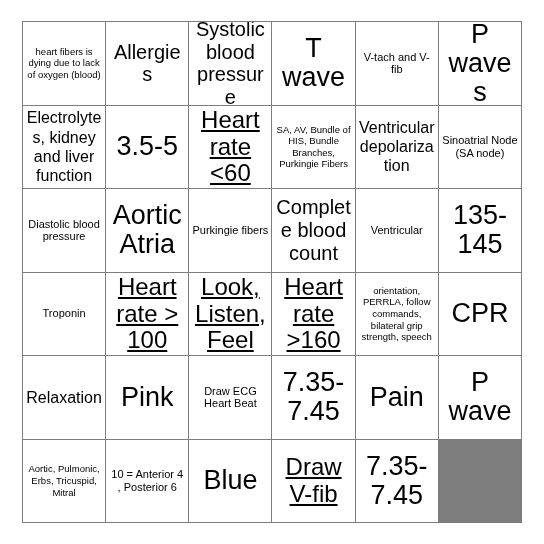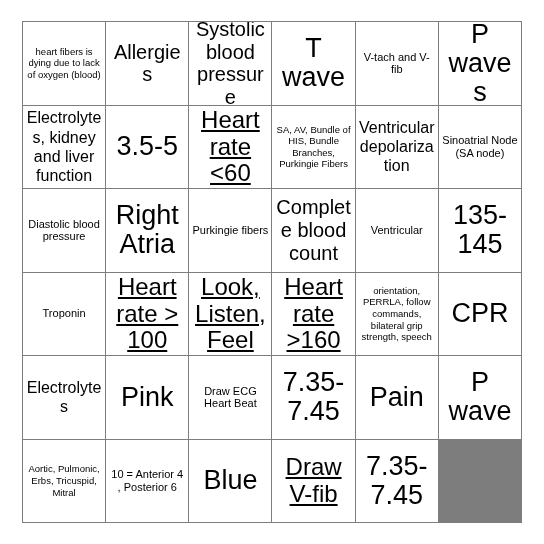--- a/index.html
+++ b/index.html
@@ -94,21 +94,21 @@
     <div class="cell fs-sm">
       <span class="txt">Ventricular depolarization</span>
     </div>
     <div class="cell fs-md">
       <span class="txt">Sinoatrial Node (SA node)</span>
     </div>
     <div class="cell fs-md">
       <span class="txt">Diastolic blood pressure</span>
     </div>
     <div class="cell fs-xxl">
-      <span class="txt">Right Atria</span>
+      <span class="txt">Aortic Atria</span>
     </div>
     <div class="cell fs-md">
       <span class="txt">Purkingie fibers</span>
     </div>
     <div class="cell fs-lg">
       <span class="txt">Complete blood count</span>
     </div>
     <div class="cell fs-md">
       <span class="txt">Ventricular</span>
     </div>
@@ -127,21 +127,21 @@
     <div class="cell fs-xl">
       <span class="txt">Heart rate &gt;160</span>
     </div>
     <div class="cell fs-xs">
       <span class="txt">orientation, PERRLA, follow commands, bilateral grip strength, speech</span>
     </div>
     <div class="cell fs-xxl">
       <span class="txt">CPR</span>
     </div>
     <div class="cell fs-sm">
-      <span class="txt">Electrolytes</span>
+      <span class="txt">Relaxation</span>
     </div>
     <div class="cell fs-xxl">
       <span class="txt">Pink</span>
     </div>
     <div class="cell fs-md">
       <span class="txt">Draw ECG Heart Beat</span>
     </div>
     <div class="cell fs-xxl">
       <span class="txt">7.35-7.45</span>
     </div>

